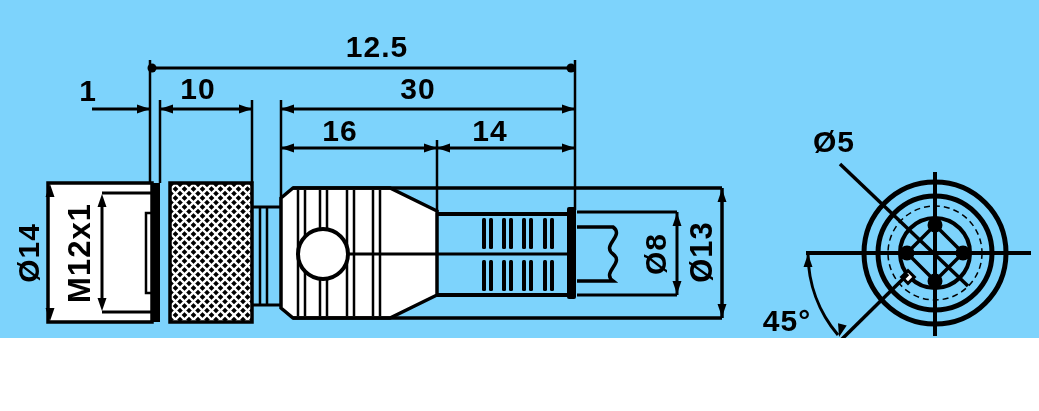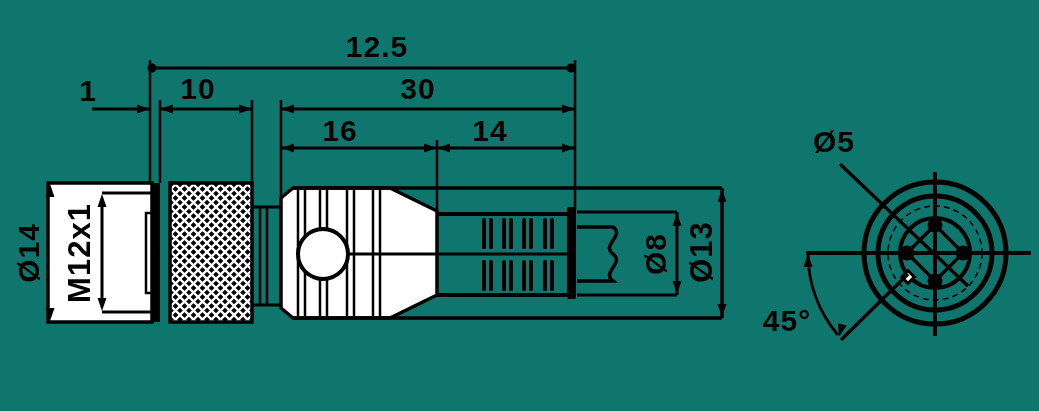--- a/index.html
+++ b/index.html
@@ -1,16 +1,16 @@
 <!DOCTYPE html>
 <html><head>
 <meta charset="utf-8">
 <style>
   html,body{margin:0;padding:0;background:#ffffff;}
-  .stage{width:1039px;height:411px;background:#0f766e;position:relative;overflow:hidden;}
+  .stage{width:1039px;height:338px;background:#7dd3fc;position:relative;overflow:hidden;}
   svg{display:block;}
   .dim-text{
     font-family:"Liberation Sans",sans-serif;
     font-weight:bold;
     font-size:30px;
     letter-spacing:1px;
     fill:#000000;
   }
 </style>
 </head>

